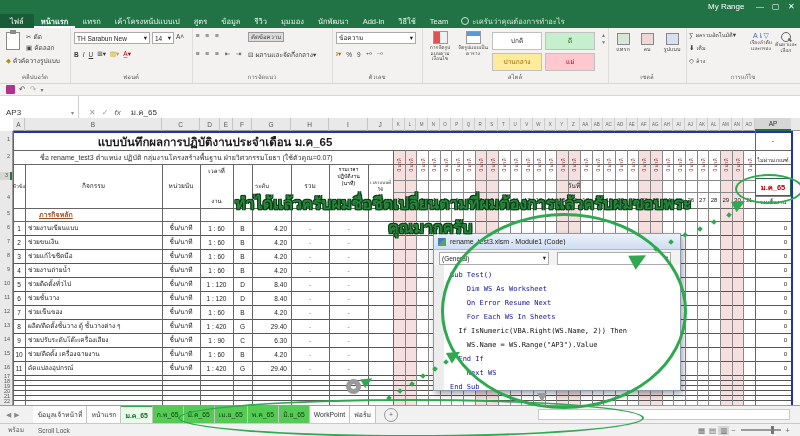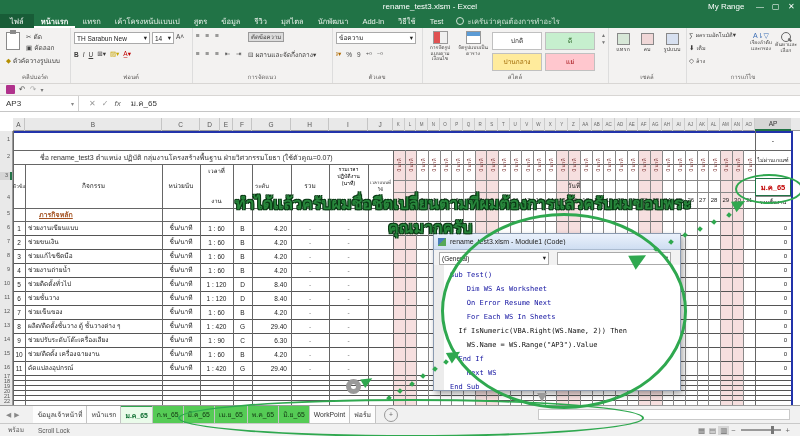--- a/index.html
+++ b/index.html
@@ -13,58 +13,57 @@
   #tabrow{left:0;top:14px;width:800px;height:14px;background:#217346;color:#eaf3ec;font-size:7.5px;}
   .rtab{padding:0 7px;height:14px;display:flex;align-items:center;cursor:default;}
   .rtab.active{color:#fff;font-weight:bold;box-shadow:inset 0 -2px 0 #fff;}
   #ribbon{left:0;top:28px;width:800px;height:56px;background:#f3f2f1;border-bottom:1px solid #d8d6d4;font-size:6.5px;color:#3b3a39;}
   .rgroup{position:absolute;top:0;height:55px;border-right:1px solid #ddd;}
   .rglabel{position:absolute;bottom:1px;left:0;right:0;text-align:center;font-size:6px;color:#605e5c;}
   .chip{border:1px solid #b5b5b5;font-size:6px;padding:0 2px;height:10px;display:flex;align-items:center;justify-content:center;}
   .combo{background:#fff;border:1px solid #aaa;font-size:6.5px;display:flex;align-items:center;justify-content:space-between;padding:0 2px;color:#222;}
   .mini{font-size:6.5px;color:#444;}
   #qat{left:0;top:84px;width:800px;height:12px;background:#f3f2f1;border-bottom:1px solid #d8d6d4;}
-  #fbar{left:0;top:96px;width:800px;height:16px;background:#fff;border-bottom:1px solid #c6c6c6;font-size:8px;color:#333;align-items:center;}
+  #fbar{left:0;top:96px;width:800px;height:34px;background:#fff;border-bottom:1px solid #c6c6c6;font-size:8px;color:#333;align-items:center;}
   #vba{left:433px;top:233px;width:248px;height:158px;background:#fff;border:1px solid #8a9ab0;box-shadow:2px 3px 6px rgba(0,0,0,.35);z-index:20;}
   .ell{position:absolute;border-radius:50%;z-index:31;pointer-events:none;}
   .annT{position:absolute;z-index:30;color:#27863b;font-weight:bold;
         text-shadow:1px 1px 0 #0a3a15,-1px -1px 0 #0a3a15,1px -1px 0 #0a3a15,-1px 1px 0 #0a3a15;white-space:nowrap;}
   .ahead{position:absolute;width:0;height:0;z-index:32;}
   #tabsbar{left:0;top:405px;width:800px;height:18px;background:#f1f1f1;border-top:1px solid #b5b5b5;font-size:6.8px;color:#333;}
   .stab{height:17px;display:flex;align-items:center;justify-content:center;border-right:1px solid #c4c4c4;padding:0 4px;white-space:nowrap;}
   #statusbar{left:0;top:423px;width:800px;height:13px;background:#f1f1f1;border-top:1px solid #c9c9c9;font-size:6.5px;color:#555;}
   .vico{font-size:7.5px;color:#666;padding:0 2px;}
 </style>
 </head>
 <body>
 
 <div id="app">
 
   <div id="titlebar" class="abs flex">
-    <div class="abs nw" style="left:320px;top:2px;width:220px;text-align:center;">rename_test3.xlsm - Excel</div>
     <div class="abs nw" style="left:708px;top:2px;">My Range</div>
     <div class="abs" style="left:756px;top:2px;">—</div>
     <div class="abs" style="left:772px;top:2px;">▢</div>
     <div class="abs" style="left:788px;top:2px;">✕</div>
   </div>
 
   <div id="tabrow" class="abs flex">
     <div class="rtab" style="background:#185c37;color:#fff;padding:0 10px;">ไฟล์</div>
     <div id="ribbonTabs" class="flex">
         <div class="rtab active">หน้าแรก</div>
         <div class="rtab">แทรก</div>
         <div class="rtab">เค้าโครงหน้ปแบบเป</div>
         <div class="rtab">สูตร</div>
         <div class="rtab">ข้อมูล</div>
         <div class="rtab">รีวิว</div>
-        <div class="rtab">มุสไตล</div>
+        <div class="rtab">มุมมอง</div>
         <div class="rtab">นักพัฒนา</div>
         <div class="rtab">Add-in</div>
         <div class="rtab">วิธีใช้</div>
-        <div class="rtab">Test</div>
+        <div class="rtab">Team</div>
       </div>
     <div class="flex" style="margin-left:6px;">
       <span style="display:inline-block;width:6px;height:6px;border:1px solid #cfe3d5;border-radius:50%;margin-right:3px;"></span>
       <span style="color:#cfe3d5;">ะเครันว่าคุณต้องการทำอะไร</span>
     </div>
   </div>
 
   <div id="ribbon" class="abs">
 
     <div class="rgroup" style="left:0;width:70px;">
@@ -354,20 +353,21 @@
       <div style="position: absolute; box-sizing: border-box; left: 661.571px; top: 32px; width: 0.5px; height: 255px; background: rgb(136, 136, 136); z-index: 1;"></div>
       <div style="position: absolute; box-sizing: border-box; left: 673.248px; top: 32px; width: 0.5px; height: 255px; background: rgb(136, 136, 136); z-index: 1;"></div>
       <div style="position: absolute; box-sizing: border-box; left: 684.925px; top: 32px; width: 0.5px; height: 255px; background: rgb(136, 136, 136); z-index: 1;"></div>
       <div style="position: absolute; box-sizing: border-box; left: 696.602px; top: 32px; width: 0.5px; height: 255px; background: rgb(136, 136, 136); z-index: 1;"></div>
       <div style="position: absolute; box-sizing: border-box; left: 708.279px; top: 32px; width: 0.5px; height: 255px; background: rgb(136, 136, 136); z-index: 1;"></div>
       <div style="position: absolute; box-sizing: border-box; left: 719.956px; top: 32px; width: 0.5px; height: 255px; background: rgb(136, 136, 136); z-index: 1;"></div>
       <div style="position: absolute; box-sizing: border-box; left: 731.633px; top: 32px; width: 0.5px; height: 255px; background: rgb(136, 136, 136); z-index: 1;"></div>
       <div style="position: absolute; box-sizing: border-box; left: 743.31px; top: 32px; width: 0.5px; height: 255px; background: rgb(136, 136, 136); z-index: 1;"></div>
       <div style="position: absolute; box-sizing: border-box; left: 755px; top: 13px; width: 0.7px; height: 274px; background: rgb(102, 102, 102); z-index: 1;"></div>
       <div style="position: absolute; box-sizing: border-box; left: 791px; top: 13px; width: 2px; height: 274px; background: rgb(34, 51, 170); z-index: 1;"></div>
+      <div style="position: absolute; box-sizing: border-box; left: 25px; top: 15px; width: 380px; height: 16px; font-size: 11.5px; font-weight: bold; color: rgb(26, 26, 26); text-align: center; z-index: 3;">แบบบันทึกผลการปฏิบัติงานประจำเดือน ม.ค_65</div>
       <div style="position: absolute; box-sizing: border-box; left: 40px; top: 34px; width: 360px; height: 11px; font-size: 7px; color: rgb(51, 51, 51); white-space: nowrap; z-index: 3;">ชื่อ rename_test3   ตำแหน่ง ปฏิบัติ   กลุ่มงานโครงสร้างพื้นฐาน ฝ่ายวิศวกรรมโยธา   (ใช้ตัวคูณ=0.07)</div>
       <div style="position: absolute; box-sizing: border-box; left: 393px; top: 33px; width: 11.677px; height: 28px; display: flex; align-items: center; justify-content: center; z-index: 3;">
         <span style="transform: rotate(-90deg); font-size: 4.8px; color: rgb(122, 46, 46); white-space: nowrap;">0 นาที</span>
       </div>
       <div style="position: absolute; box-sizing: border-box; left: 393px; top: 75px; width: 11.677px; height: 13px; font-size: 6px; color: rgb(34, 34, 34); display: flex; align-items: center; justify-content: center; z-index: 3;">1</div>
       <div style="position: absolute; box-sizing: border-box; left: 404.677px; top: 33px; width: 11.677px; height: 28px; display: flex; align-items: center; justify-content: center; z-index: 3;">
         <span style="transform: rotate(-90deg); font-size: 4.8px; color: rgb(122, 46, 46); white-space: nowrap;">0 นาที</span>
       </div>
       <div style="position: absolute; box-sizing: border-box; left: 404.677px; top: 75px; width: 11.677px; height: 13px; font-size: 6px; color: rgb(34, 34, 34); display: flex; align-items: center; justify-content: center; z-index: 3;">2</div>
       <div style="position: absolute; box-sizing: border-box; left: 416.354px; top: 33px; width: 11.677px; height: 28px; display: flex; align-items: center; justify-content: center; z-index: 3;">

